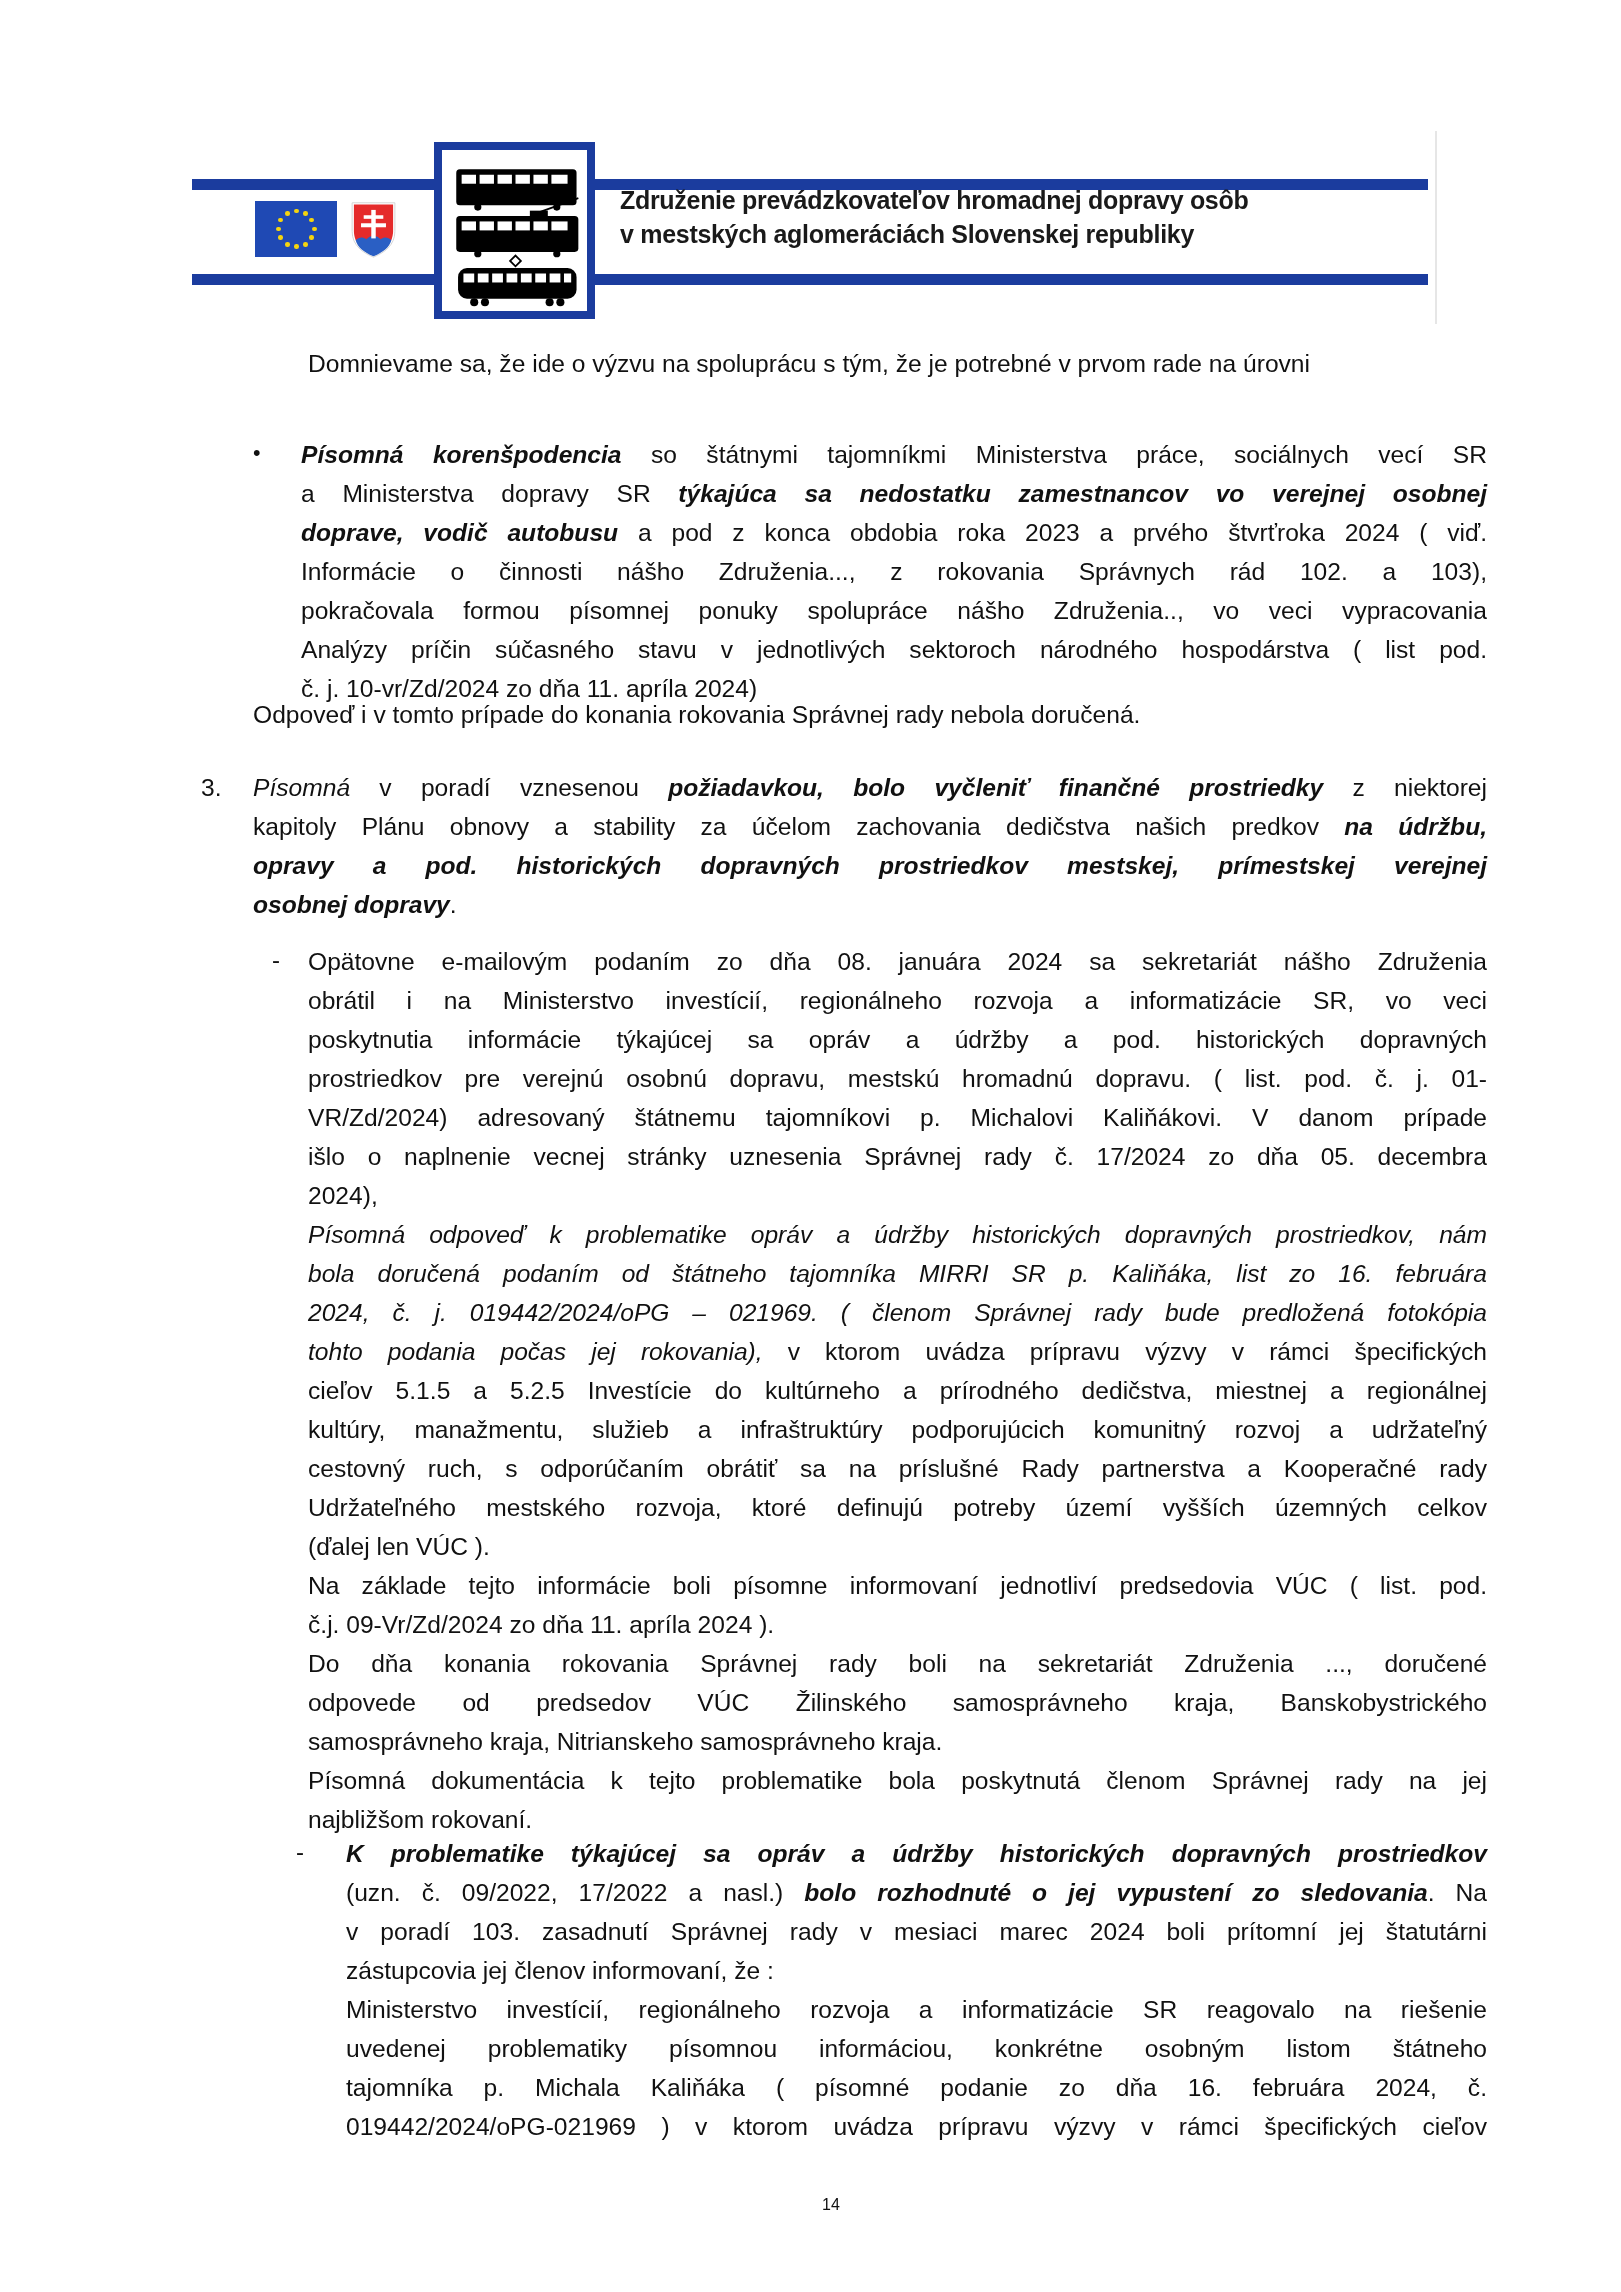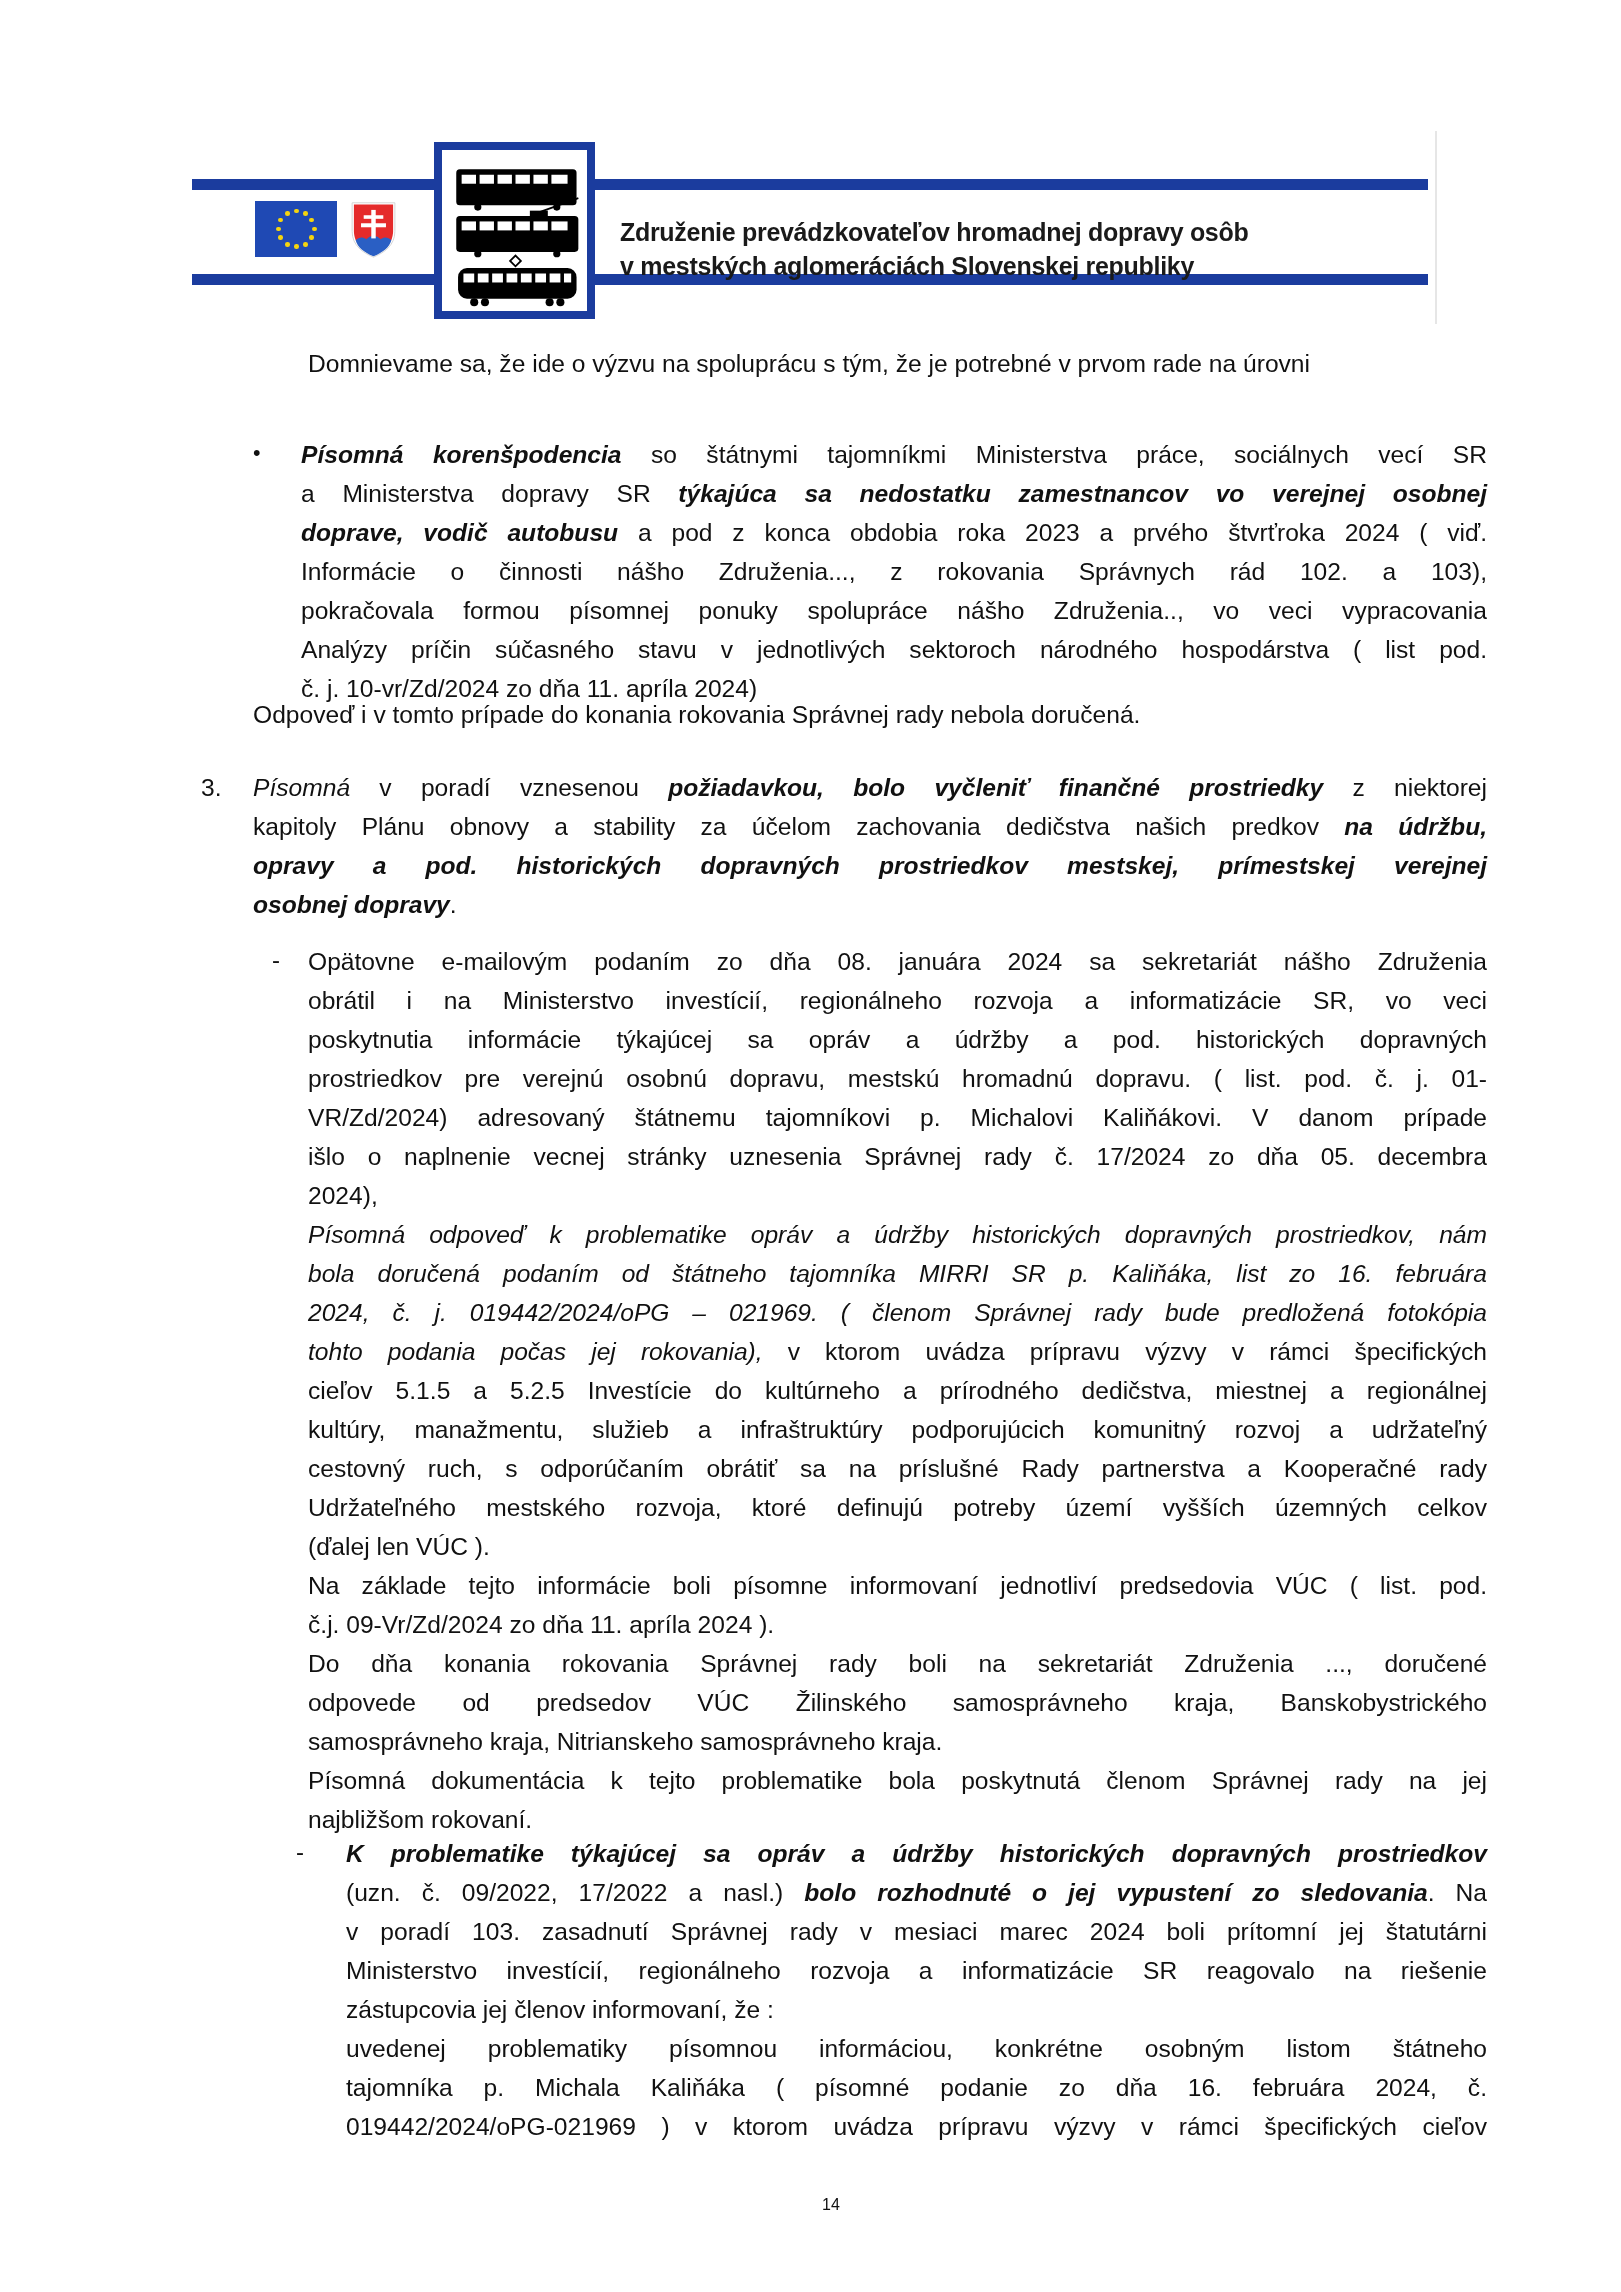--- a/index.html
+++ b/index.html
@@ -10,21 +10,21 @@
   .banner .stripe { position:absolute; left:0; width:1236px; height:10.7px; background:#1b3c9e; }
   .banner .stripe.top { top:48px; }
   .banner .stripe.bottom { top:143px; }
   .banner .rightline { position:absolute; right:-9px; top:0; width:1.8px; height:193px; background:#e6e6e6; }
   .eu-flag { position:absolute; left:63px; top:70px; width:82px; height:56px; background:#1f49b4; }
   .eu-flag .star { position:absolute; width:4.5px; height:4.5px; background:#f4d40f; border-radius:50%; }
   .sk-shield { position:absolute; left:158px; top:70px; width:47px; height:57px; }
   .logo-box { position:absolute; left:242px; top:10.7px; width:161px; height:177px; border:8px solid #1b3c9e;
               background:#fff; box-sizing:border-box; }
   .logo-box svg { position:absolute; left:7.2px; top:5.4px; }
-  .banner-title { position:absolute; left:428px; top:84px; font-weight:bold; font-size:25px; line-height:34px;
+  .banner-title { position:absolute; left:428px; top:52px; font-weight:bold; font-size:25px; line-height:34px;
                   color:#1a1a1a; letter-spacing:-0.3px; }
   
   .doc { position:absolute; left:0; top:0; width:1621px; }
   .p { position:absolute; font-size:24.6px; line-height:39px; text-align:justify; text-align-last:left; }
   .p .line { display:block; white-space:nowrap; }
   .p.just .line { text-align:justify; text-align-last:justify; white-space:normal; }
   .p.just .line.last { text-align-last:left; }
   .bi { font-weight:bold; font-style:italic; }
   .i { font-style:italic; }
   .bullet-dot { position:absolute; font-size:21.5px; }
@@ -174,22 +174,22 @@
     <span class="line last">samosprávneho kraja, Nitrianskeho samosprávneho kraja.</span>
     <span class="line">Písomná dokumentácia k tejto problematike bola poskytnutá členom Správnej rady na jej</span>
     <span class="line last">najbližšom rokovaní.</span>
   </div>
 
   <span class="dash" style="left:296px; top:1838px;">-</span>
   <div class="p just" style="left:346px; top:1834px; width:1141px;">
     <span class="line"><span class="bi">K problematike týkajúcej sa opráv a údržby historických dopravných prostriedkov</span></span>
     <span class="line"><span>(uzn. č. 09/2022, 17/2022 a nasl.) </span><span class="bi">bolo rozhodnuté o jej vypustení zo sledovania</span><span>. Na</span></span>
     <span class="line">v poradí 103. zasadnutí Správnej rady v mesiaci marec 2024 boli prítomní jej  štatutárni</span>
+    <span class="line last">zástupcovia jej členov informovaní, že :</span>
     <span class="line">Ministerstvo investícií, regionálneho rozvoja a informatizácie SR reagovalo na riešenie</span>
-    <span class="line last">zástupcovia jej členov informovaní, že :</span>
     <span class="line">uvedenej problematiky písomnou informáciou, konkrétne osobným listom štátneho</span>
     <span class="line">tajomníka p. Michala Kaliňáka ( písomné podanie zo dňa 16. februára 2024, č.</span>
     <span class="line">019442/2024/oPG-021969 ) v ktorom uvádza prípravu výzvy v rámci  špecifických cieľov</span>
   </div>
 
   <div class="page-number">14</div>
 </div>
 
 
 </body></html>

